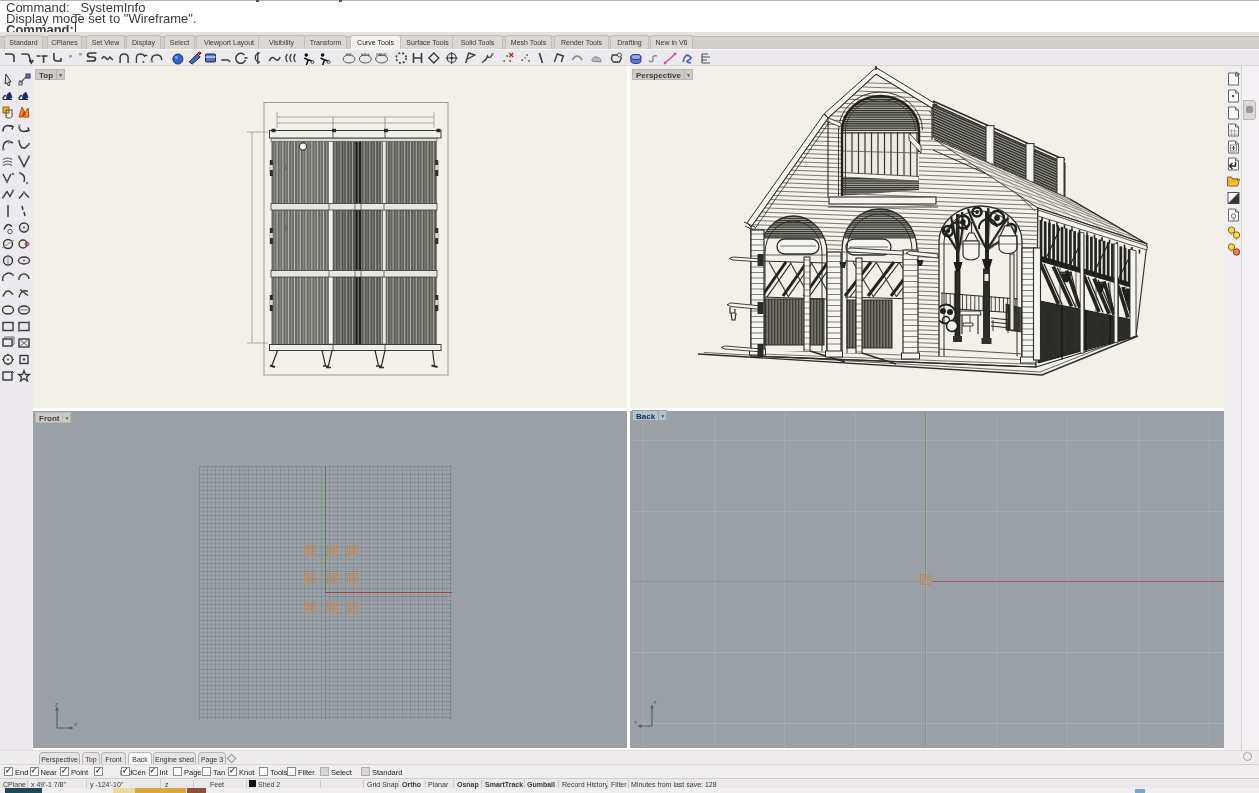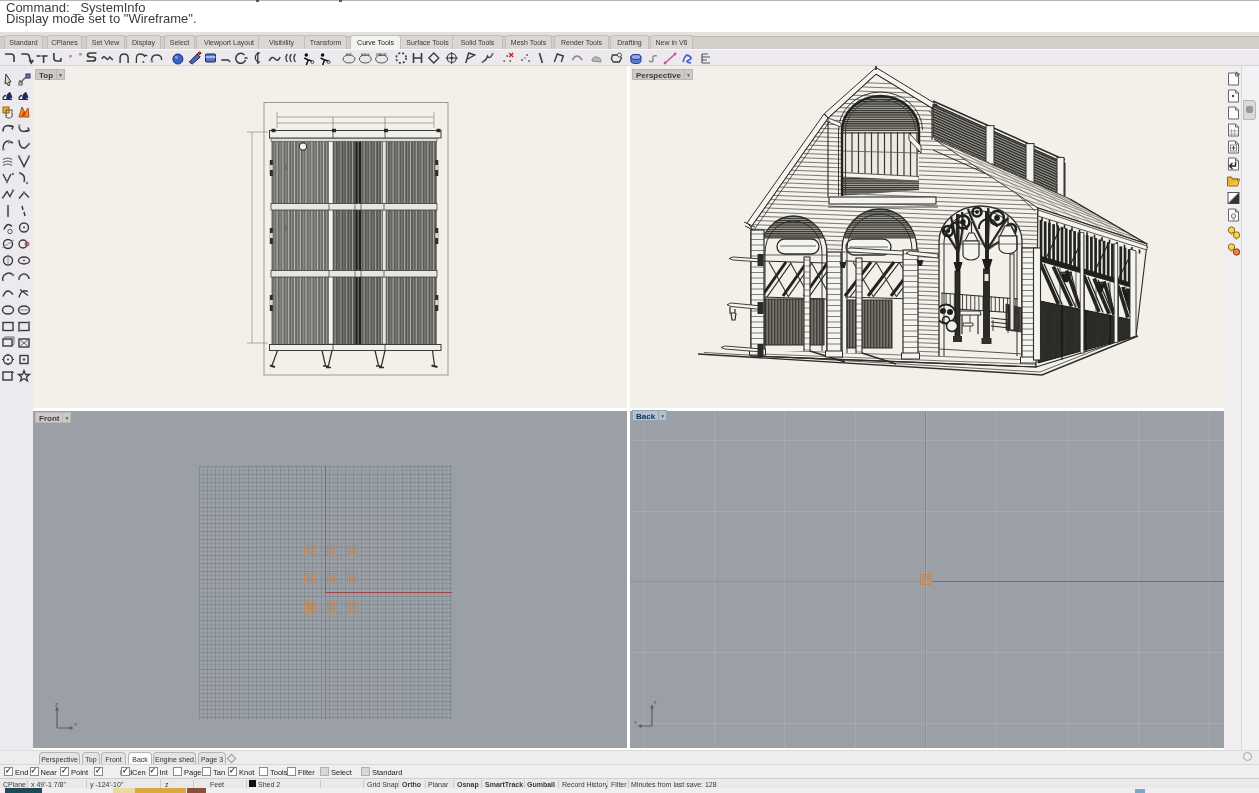--- a/index.html
+++ b/index.html
@@ -26,20 +26,21 @@
 .cb{position:absolute;top:2px;width:9px;height:9px;background:#fff;border:1px solid #8a8a8a}
 .cb.g{background:#d9d7d6;border-color:#b0aeae}
 .ck{position:absolute;top:1px;font-size:8px;color:#333;font-weight:bold}
 #status{left:0;top:778px;width:1259px;height:10px;background:#eae8e8;border-top:1px solid #cecccc}
 .st{position:absolute;top:1px;font-size:7px;color:#3a3a3a;line-height:10px;white-space:nowrap}
 .sep{position:absolute;top:1px;width:1px;height:8px;background:#cccaca}
 </style></head><body>
 <div id="cmd" class="abs">
     <div style="padding-top:2px">Command: _SystemInfo</div>
     <div>Display mode set to "Wireframe".</div>
+    <div style="font-weight:bold">Command:<span style="font-weight:normal;border-left:1px solid #333;margin-left:1px"></span></div>
   </div>
 <div style="position:absolute;left:256px;top:0;width:3px;height:2px;background:#555"></div>
 <div style="position:absolute;left:339px;top:0;width:3px;height:2px;background:#555"></div>
 <div id="tabbar" class="abs">
     <div class="bar"></div>
     <div class="mtab" style="left:4px;width:39px">Standard</div>
     <div class="mtab" style="left:47px;width:35px">CPlanes</div>
     <div class="mtab" style="left:86px;width:39px">Set View</div>
     <div class="mtab" style="left:126px;width:35px">Display</div>
     <div class="mtab" style="left:164px;width:31px">Select</div>

